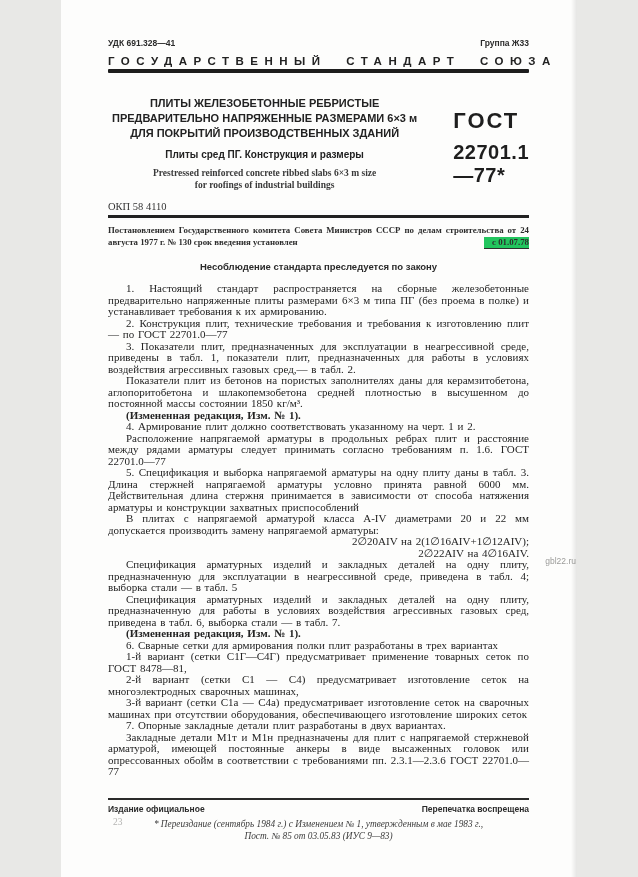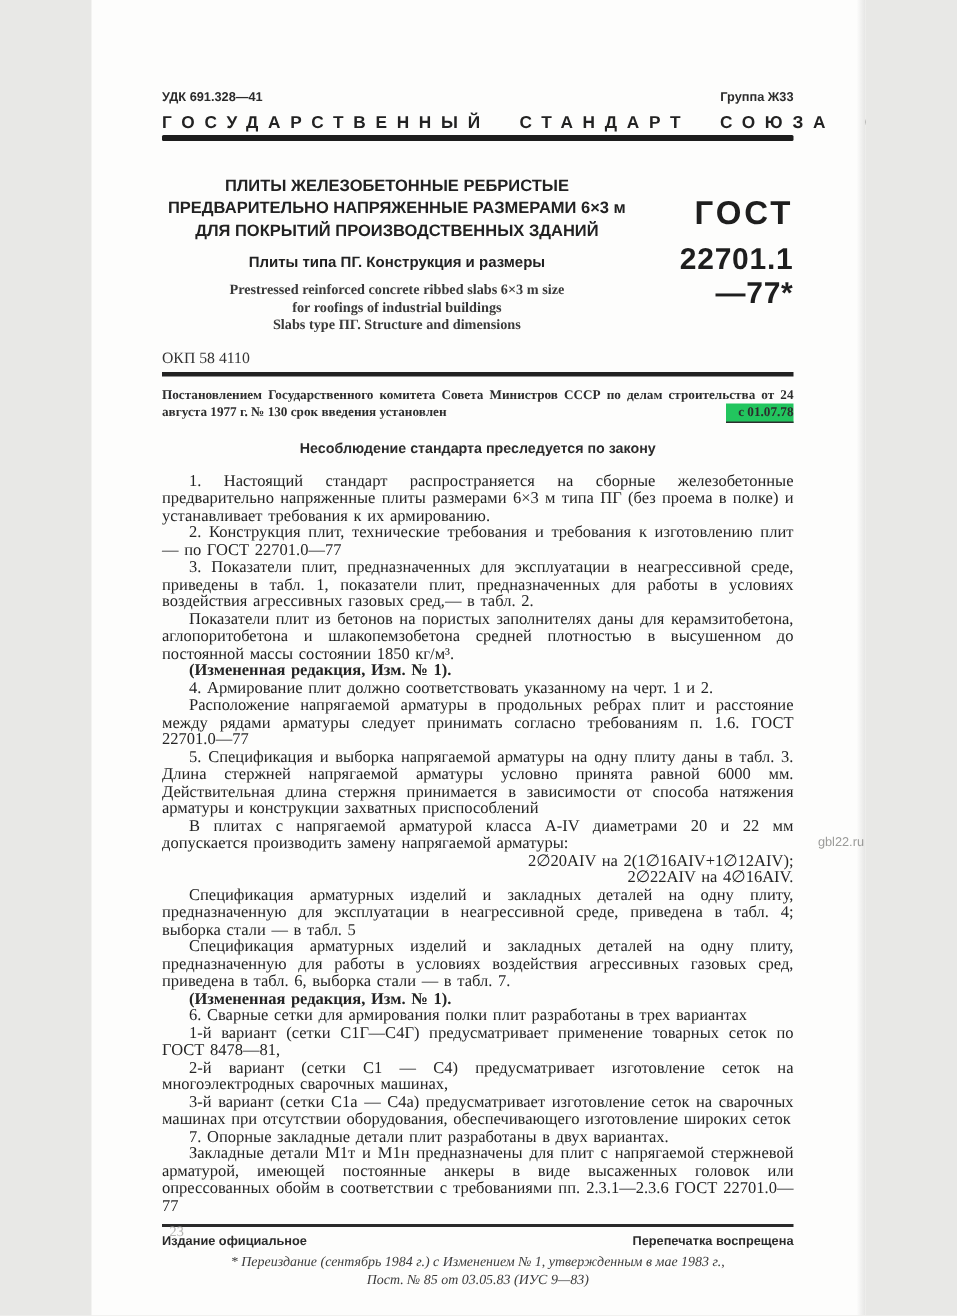--- a/index.html
+++ b/index.html
@@ -5,21 +5,21 @@
   html,body{margin:0;padding:0;background:#e8e8e6;}
   .page{
     position:relative;
     width:516px;height:877px;
     margin:0 auto;
     background:#fdfdfc;
     color:#242424;
     font-family:"Liberation Serif", serif;
     overflow:hidden;
     box-sizing:border-box;
-    padding:59px 48px 0 47px;
+    padding:38px 48px 0 47px;
   }
   .page::after{
     content:"";position:absolute;top:0;right:0;width:6px;height:100%;
     background:linear-gradient(to left, rgba(120,120,118,0.18), rgba(0,0,0,0));
     pointer-events:none;
   }
 
   
   .topline{display:flex;justify-content:space-between;align-items:baseline;
     font-family:"Liberation Sans", sans-serif;font-weight:bold;font-size:8.5px;color:#2b2b2b;}
@@ -30,21 +30,21 @@
     white-space:nowrap;color:#222;
   }
   .rule-heavy{height:4px;background:#1d1d1d;margin-top:2px;border-radius:1px;}
 
   
   .title-row{display:flex;margin-top:23px;gap:32px;}
   .title-left{width:400px;text-align:center;}
   .t-ru{font-family:"Liberation Sans", sans-serif;font-weight:bold;font-size:11px;line-height:15px;color:#222;}
   .t-sub{font-family:"Liberation Sans", sans-serif;font-weight:bold;font-size:10px;margin-top:8px;color:#222;}
   .t-en{font-size:9.5px;line-height:11.5px;margin-top:8px;color:#3a3a3a;font-weight:bold;}
-  .gost-box{flex:1;text-align:right;padding-top:12px;}
+  .gost-box{flex:1;text-align:left;padding-top:12px;}
   .gost-label{font-family:"Liberation Sans", sans-serif;font-weight:bold;font-size:22px;letter-spacing:2px;color:#1e1e1e;}
   .gost-number{font-family:"Liberation Sans", sans-serif;font-weight:bold;font-size:20px;margin-top:7px;letter-spacing:0.5px;color:#1e1e1e;}
 
   .okp{margin-top:10px;font-size:10.5px;color:#333;}
   .rule-heavy2{height:3px;background:#222;margin-top:3px;}
 
   .decree{position:relative;margin-top:7px;
     font-family:Liberation Serif, serif;font-weight:bold;font-size:8.8px;line-height:11.5px;
     text-align:justify;color:#2d2d2d;padding-right:0;}
   .decree-text{display:block;width:100%;}
@@ -55,21 +55,21 @@
     font-family:"Liberation Sans", sans-serif;font-weight:bold;font-size:9.5px;color:#2b2b2b;}
 
   
   .body-text{margin-top:11px;}
   .para{margin:0;font-size:11px;line-height:11.5px;text-align:justify;text-indent:18px;
     word-spacing:1px;color:#242424;}
   .para.bold{font-weight:bold;}
   .para.plain{text-align:right;}
 
   
-  .footer{margin-top:6px;}
+  .footer{margin-top:20px;}
   .rule-footer{height:2px;background:#2a2a2a;}
   .footer-row{display:flex;justify-content:space-between;margin-top:4px;
     font-family:"Liberation Sans", sans-serif;font-weight:bold;font-size:8.5px;color:#2b2b2b;}
   .footnote{margin-top:4px;text-align:center;font-style:italic;font-size:9.3px;line-height:12px;color:#3c3c3c;}
 
   .page-number{position:absolute;left:52px;top:817px;font-size:9.5px;color:#b3b3b1;}
   .watermark{position:absolute;right:1px;top:556px;
     font-family:"Liberation Sans", sans-serif;font-size:8.5px;color:#9b9b99;}
 </style>
 </head>
@@ -83,25 +83,24 @@
   </div>
 
   <div class="std-name">ГОСУДАРСТВЕННЫЙ СТАНДАРТ СОЮЗА ССР</div>
   <div class="rule-heavy"></div>
 
   <div class="title-row">
     <div class="title-left">
       <div class="t-ru">ПЛИТЫ ЖЕЛЕЗОБЕТОННЫЕ РЕБРИСТЫЕ</div>
       <div class="t-ru">ПРЕДВАРИТЕЛЬНО НАПРЯЖЕННЫЕ РАЗМЕРАМИ 6×3 м</div>
       <div class="t-ru">ДЛЯ ПОКРЫТИЙ ПРОИЗВОДСТВЕННЫХ ЗДАНИЙ</div>
-      <div class="t-sub">Плиты типа ПГ. Конструкция и размеры</div>
+      <div class="t-sub">Плиты сред ПГ. Конструкция и размеры</div>
       <div class="t-en">
         <div>Prestressed reinforced concrete ribbed slabs 6×3 m size</div>
         <div>for roofings of industrial buildings</div>
-        <div>Slabs type ПГ. Structure and dimensions</div>
       </div>
     </div>
     <div class="gost-box">
       <div class="gost-label">ГОСТ</div>
       <div class="gost-number">22701.1—77*</div>
     </div>
   </div>
 
   <div class="okp">ОКП 58 4110</div>
   <div class="rule-heavy2"></div>

